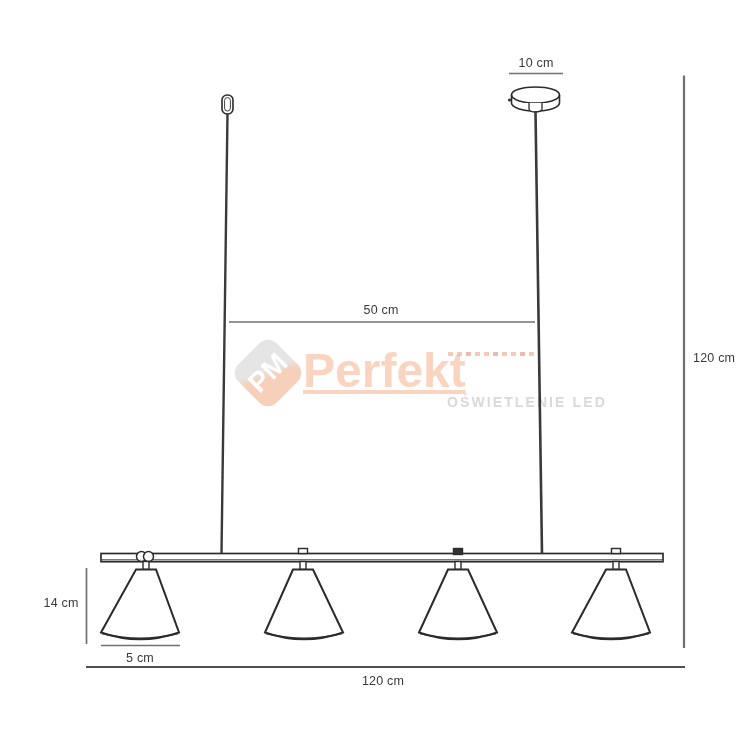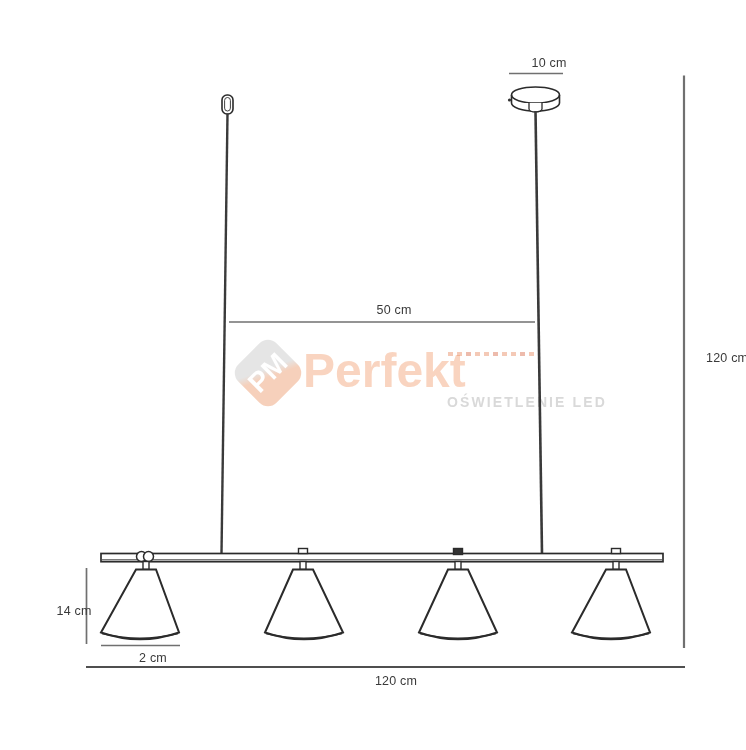--- a/index.html
+++ b/index.html
@@ -19,34 +19,34 @@
     position:absolute;left:241px;top:346px;width:54px;height:54px;
     transform:rotate(45deg);border-radius:12px;opacity:.32;
     background:linear-gradient(115deg,#b0b0b0 44%,#e4702f 56%);
     display:flex;align-items:center;justify-content:center;
   }
   .wm-logo span{
     transform:rotate(-90deg);color:#ffffff;font-weight:bold;font-size:28px;line-height:1;
   }
   .wm-primary{
     position:absolute;left:303px;top:347px;font-size:48px;font-weight:bold;
-    color:#ee7d3e;opacity:.32;letter-spacing:0px;line-height:1;
+    color:#ee7d3e;opacity:.32;letter-spacing:0px;line-height:1;text-decoration:underline;
   }
   .wm-secondary{
     position:absolute;left:446px;top:361px;font-size:30px;font-weight:bold;
     color:#b9b9b9;opacity:.62;line-height:1;letter-spacing:.5px;
   }
   .wm-dots{position:absolute;left:448px;top:352px;display:flex;gap:4px;opacity:.45;}
   .wm-dots i{width:5px;height:4px;background:#e88a5e;display:block;}
   .wm-dots i:nth-child(3n){background:#d96a48;}
   .wm-tagline{
     position:absolute;left:447px;top:395px;font-size:14px;font-weight:bold;
     color:#d9d9d9;letter-spacing:2.1px;line-height:1;text-align:center;
   }
-  .labels{position:absolute;left:13px;top:0;width:593px;height:750px;z-index:3;}
+  .labels{position:absolute;left:0;top:0;width:593px;height:750px;z-index:3;}
 </style>
 </head>
 <body>
 
 <div id="stage">
 
   <div id="watermark">
     <div class="wm-logo">
       <span>PM</span>
     </div>
@@ -125,18 +125,18 @@
       <rect x="613" y="561.5" width="6" height="8" stroke-width="1.4"></rect>
       <path d="M606 569.5 L572 632.5 Q611 646 650 632.5 L626 569.5 Z" stroke-width="2"></path>
       <path d="M573 633.5 Q611 643 649 633.5" fill="none" stroke-width="1.5"></path>
     </g>
   </svg>
 
   <div class="labels">
     <span class="dim-label" style="left:536px;top:56px;">10 cm</span>
     <span class="dim-label" style="left:381px;top:303px;">50 cm</span>
     <span class="dim-label left-anchor" style="left:693px;top:351px;">120 cm</span>
-    <span class="dim-label" style="left:61px;top:596px;margin-top:8px;">14 cm</span>
-    <span class="dim-label" style="left:140px;top:651px;">2 cm</span>
+    <span class="dim-label" style="left:61px;top:596px;">14 cm</span>
+    <span class="dim-label" style="left:140px;top:651px;">5 cm</span>
     <span class="dim-label" style="left:383px;top:674px;">120 cm</span>
   </div>
 
 </div>
 
 </body></html>

